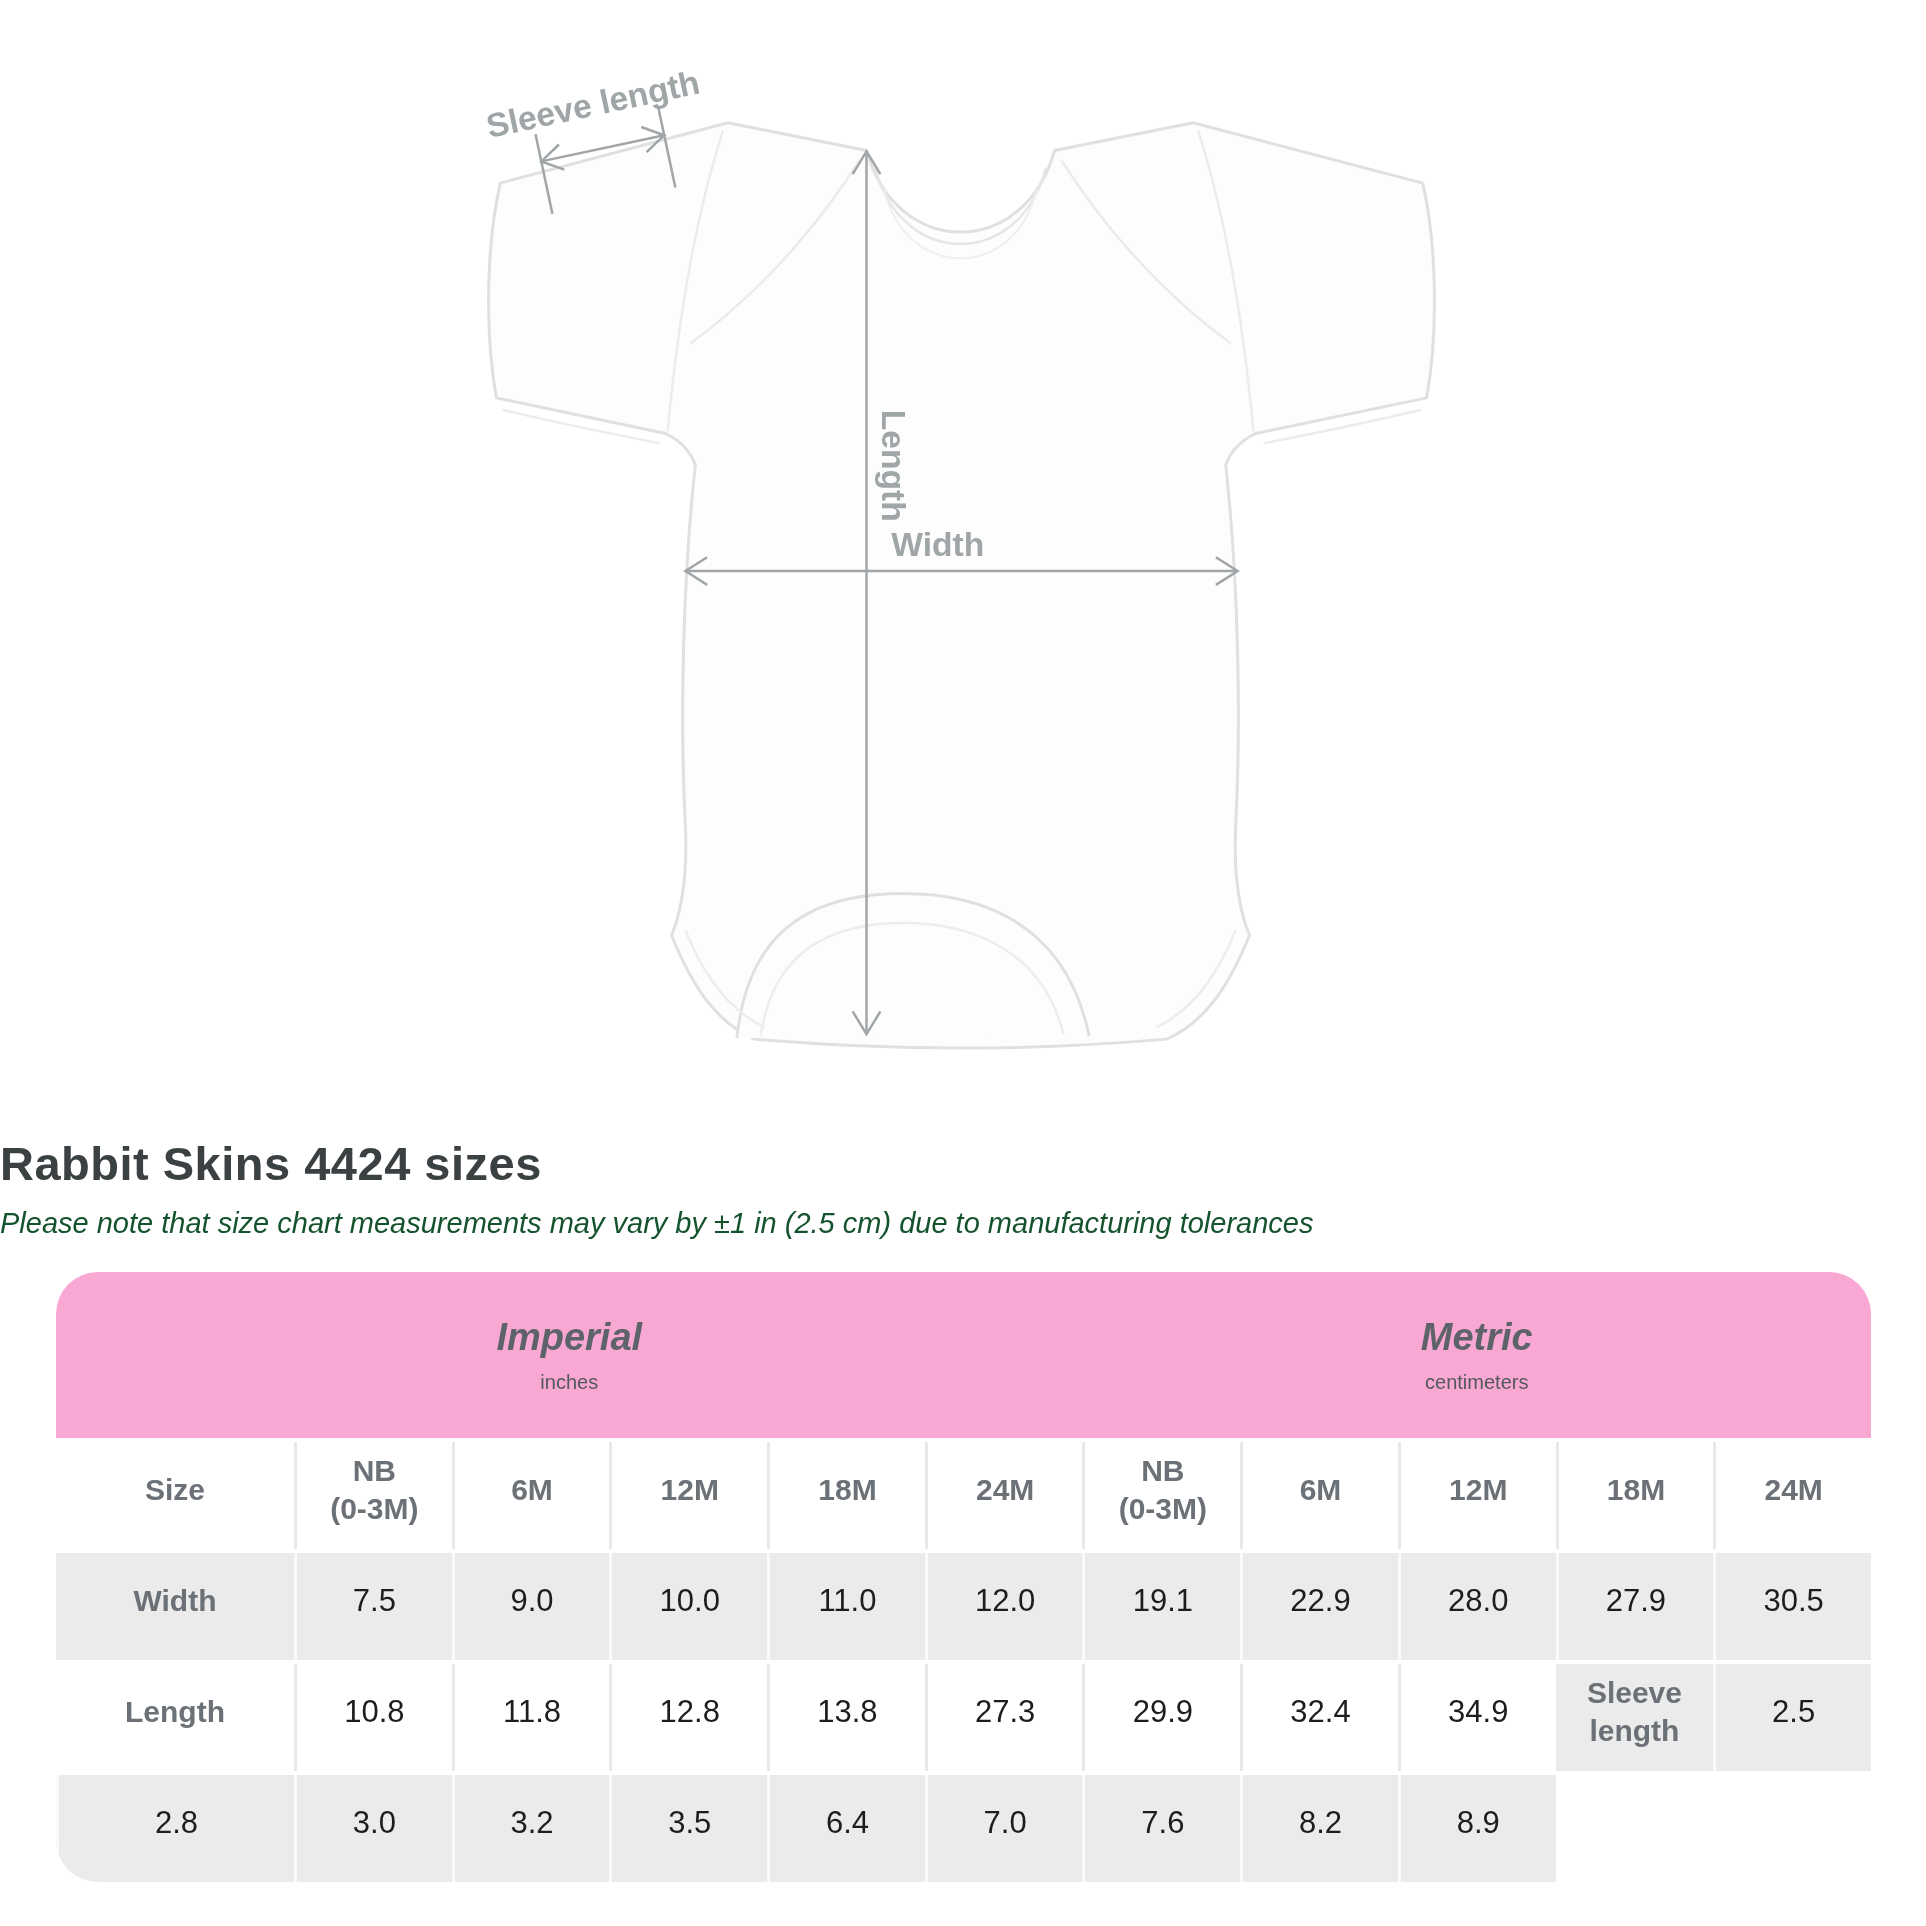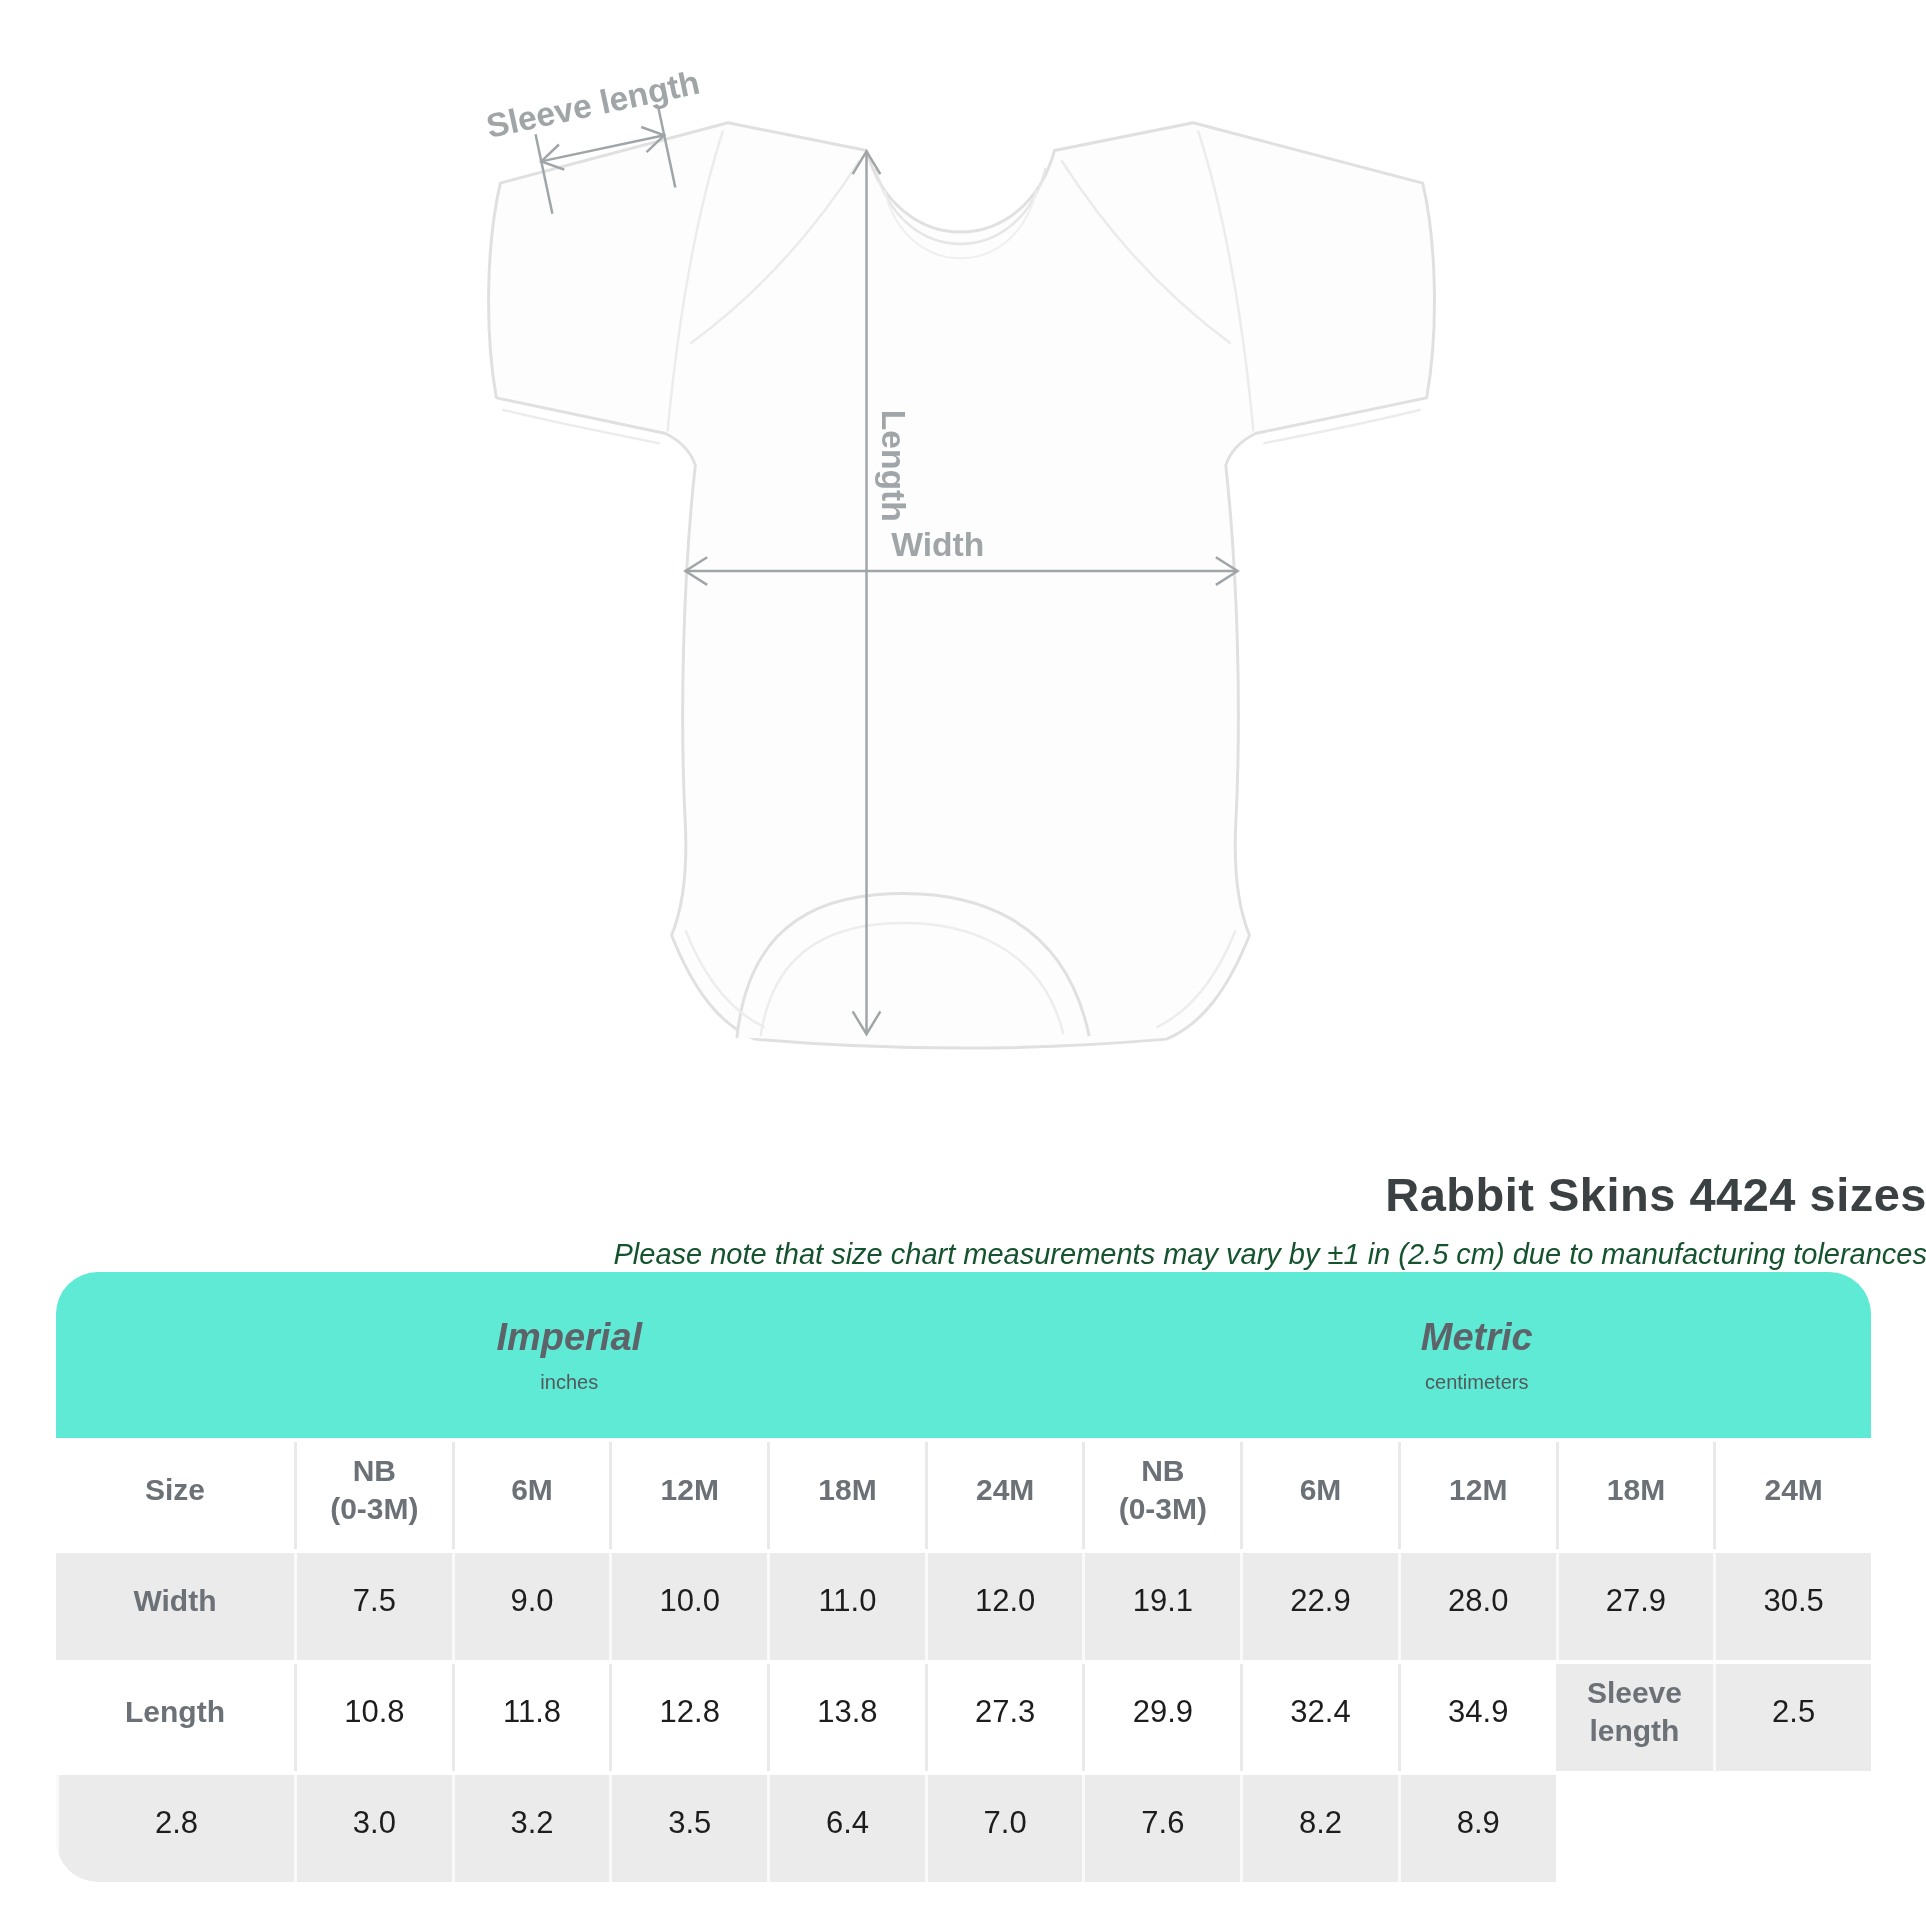--- a/index.html
+++ b/index.html
@@ -4,38 +4,38 @@
 <style>
   html,body { margin:0; padding:0; background:#ffffff; }
   .page {
     position:relative; width:1927px; height:1927px; background:#ffffff;
     font-family:"Liberation Sans", sans-serif; overflow:hidden;
   }
   
   .figure-svg { position:absolute; top:0; left:0; }
 
   
-  .caption { position:absolute; top:1167px; left:0; width:100%; text-align:right; }
+  .caption { position:absolute; top:1136px; left:0; width:100%; text-align:left; }
   .caption h1 {
     margin:0; font-size:47px; font-weight:bold; color:#3b4043; letter-spacing:0.5px;
   }
   .caption .note {
     margin-top:16px; font-size:29px; font-style:italic; color:#14532d;
   }
 
   
   .size-table {
     position:absolute; top:1272px; left:56px; width:1815px;
     display:grid;
     grid-template-columns:238px repeat(10, 1fr);
     grid-template-rows:166px 107px 107px 107px 107px;
     row-gap:4px;
     border-radius:42px; overflow:hidden;
   }
-  .band { background:#5eead4; display:flex; flex-direction:column; align-items:center; justify-content:center; }
+  .band { background:#f9a8d4; display:flex; flex-direction:column; align-items:center; justify-content:center; }
   .band-imperial { grid-column:1 / 7; }
   .band-metric  { grid-column:7 / 12; }
   .band-name { font-size:38px; font-weight:bold; font-style:italic; color:#5d6368; }
   .band-unit { margin-top:12px; font-size:20px; color:#54585b; }
 
   .cell {
     display:flex; align-items:center; justify-content:center; text-align:center;
     background:#ffffff; padding-bottom:12px; box-sizing:border-box;
     border-left:3px solid #e9e9e9;
     font-size:31px; color:#1d1d1d;

